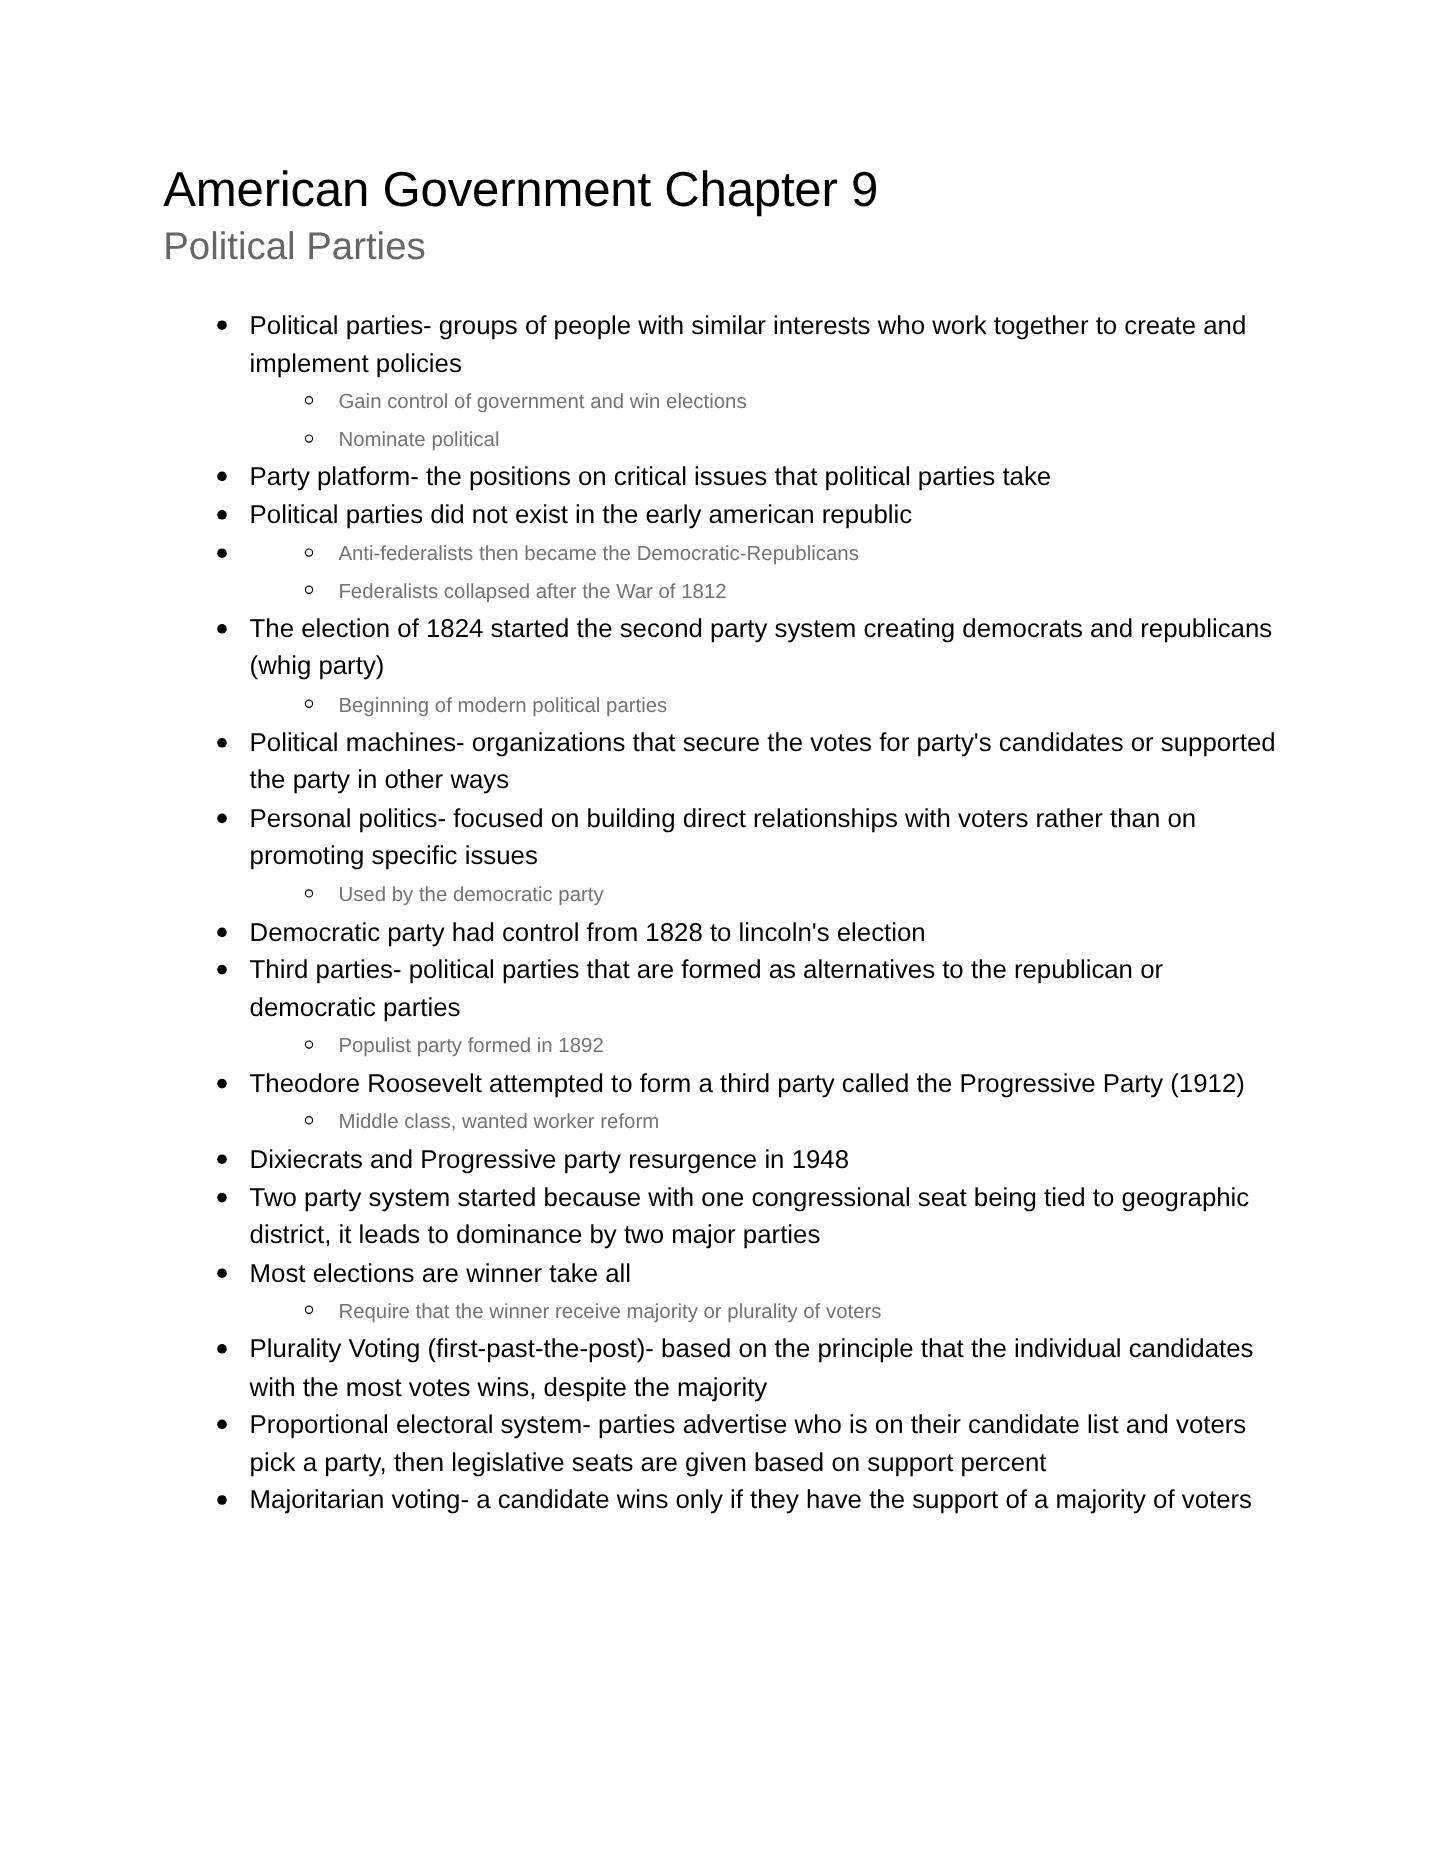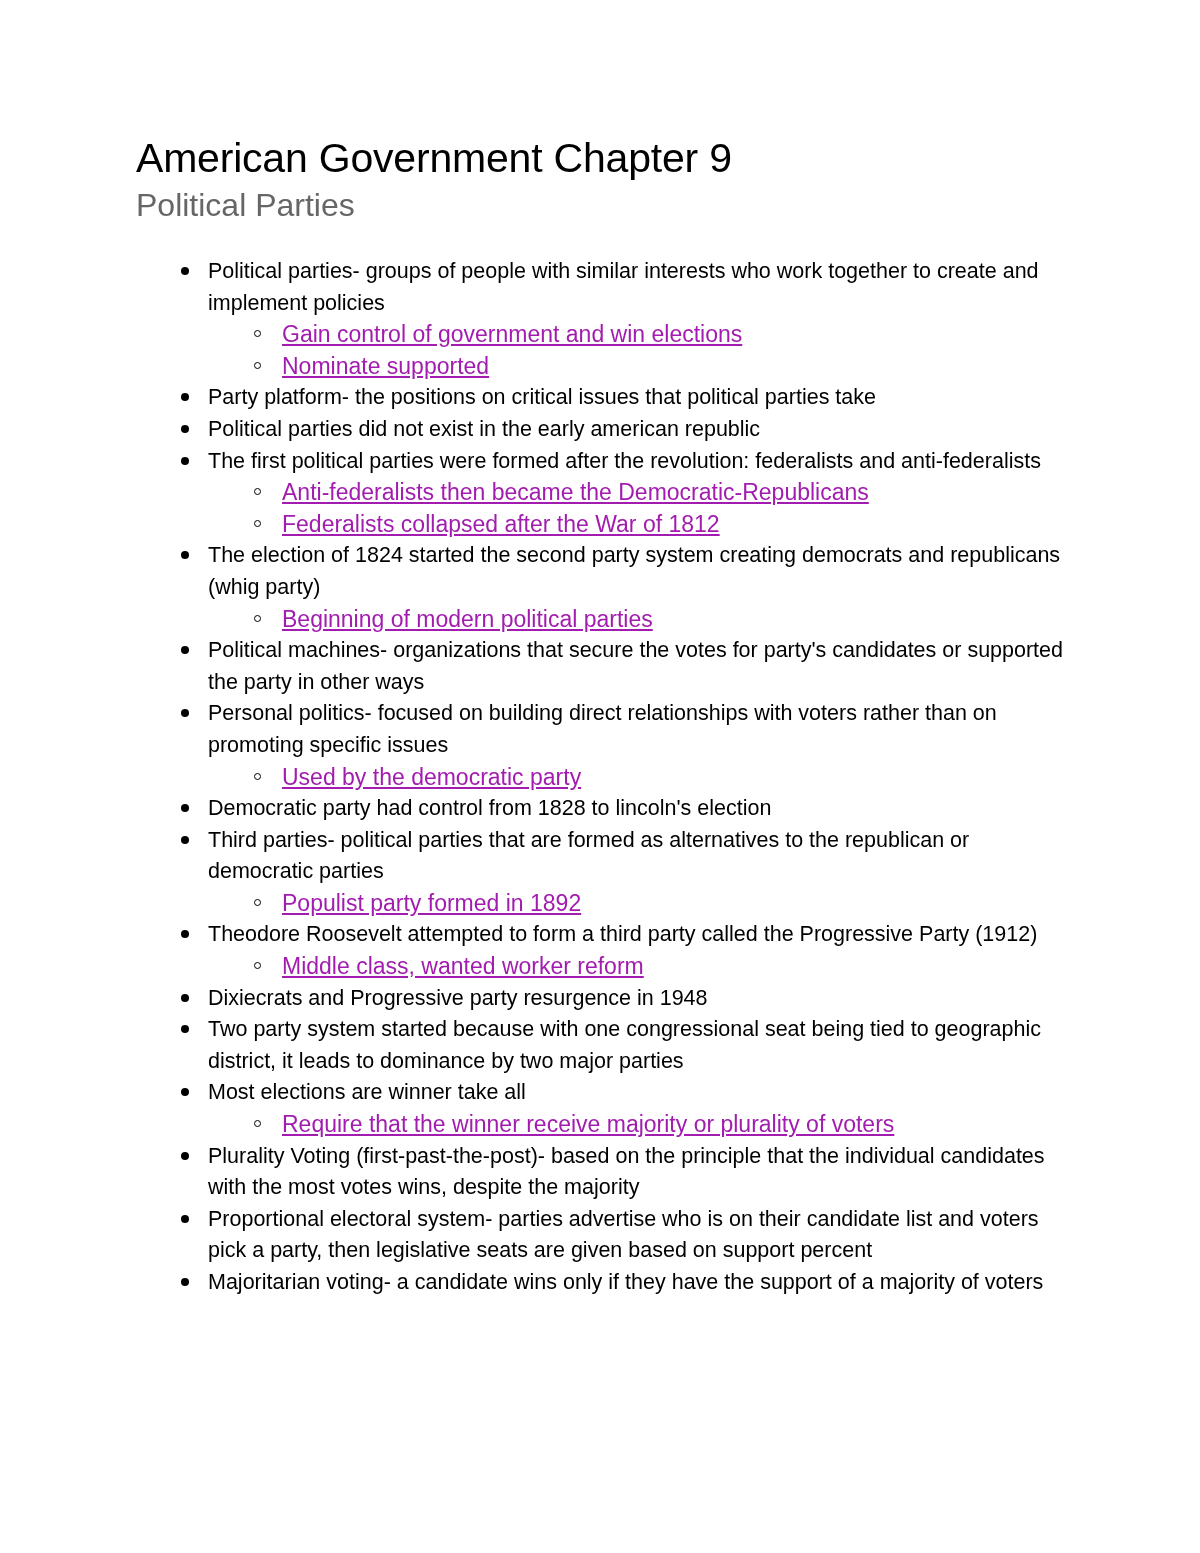--- a/index.html
+++ b/index.html
@@ -68,25 +68,24 @@
     border-radius: 50%;
   }
   ul.sub {
     list-style: none;
     margin: 0;
     padding: 0;
   }
   li.l2 {
     position: relative;
     padding-left: 74px;
-    font-size: 23px;
+    font-size: 17px;
     line-height: 31.6px;
-    color: #a21caf;
-    margin: 0;
-    text-decoration: underline;
+    color: #737373;
+    margin: 0;
   }
   li.l2 > .bullet-circle {
     position: absolute;
     left: 46px;
     top: 11px;
     width: 7px;
     height: 7px;
     border: 1.6px solid #000000;
     border-radius: 50%;
     box-sizing: border-box;
@@ -106,35 +105,34 @@
         <li class="l1">
           <span class="bullet-disc"></span>
           <span class="text-span">Political parties- groups of people with similar interests who work together to create and implement policies</span>
           <ul class="sub">
             <li class="l2">
               <span class="bullet-circle"></span>
               <span class="text-span">Gain control of government and win elections</span>
             </li>
             <li class="l2">
               <span class="bullet-circle"></span>
-              <span class="text-span">Nominate supported</span>
+              <span class="text-span">Nominate political</span>
             </li>
           </ul>
         </li>
         <li class="l1">
           <span class="bullet-disc"></span>
           <span class="text-span">Party platform- the positions on critical issues that political parties take</span>
         </li>
         <li class="l1">
           <span class="bullet-disc"></span>
           <span class="text-span">Political parties did not exist in the early american republic</span>
         </li>
         <li class="l1">
           <span class="bullet-disc"></span>
-          <span class="text-span">The first political parties were formed after the revolution: federalists and anti-federalists</span>
           <ul class="sub">
             <li class="l2">
               <span class="bullet-circle"></span>
               <span class="text-span">Anti-federalists then became the Democratic-Republicans</span>
             </li>
             <li class="l2">
               <span class="bullet-circle"></span>
               <span class="text-span">Federalists collapsed after the War of 1812</span>
             </li>
           </ul>

